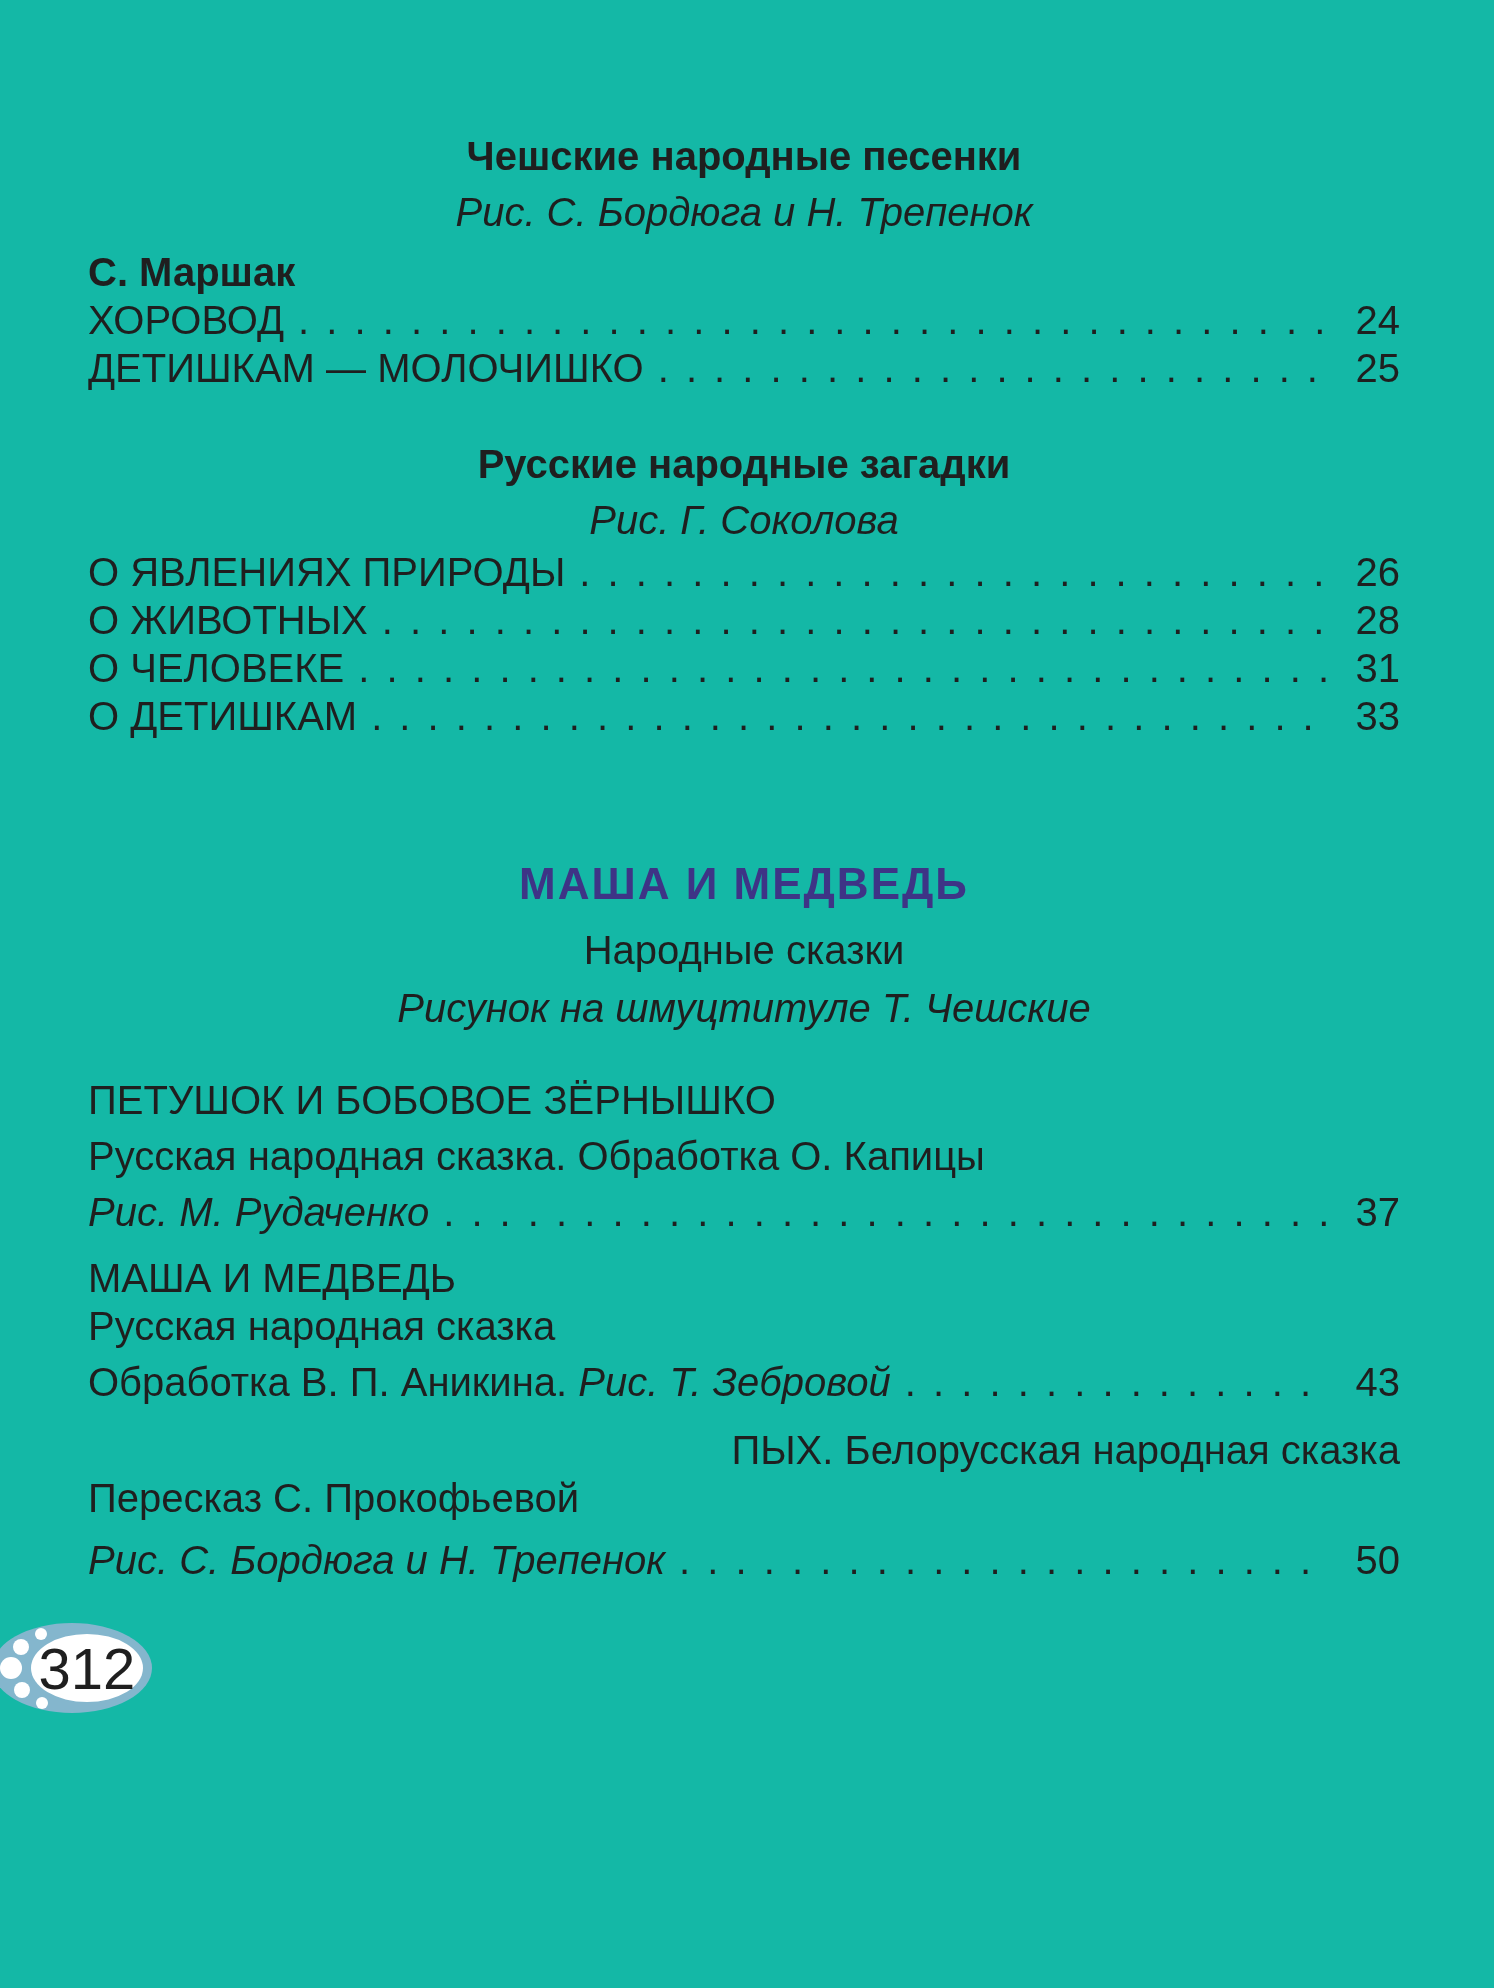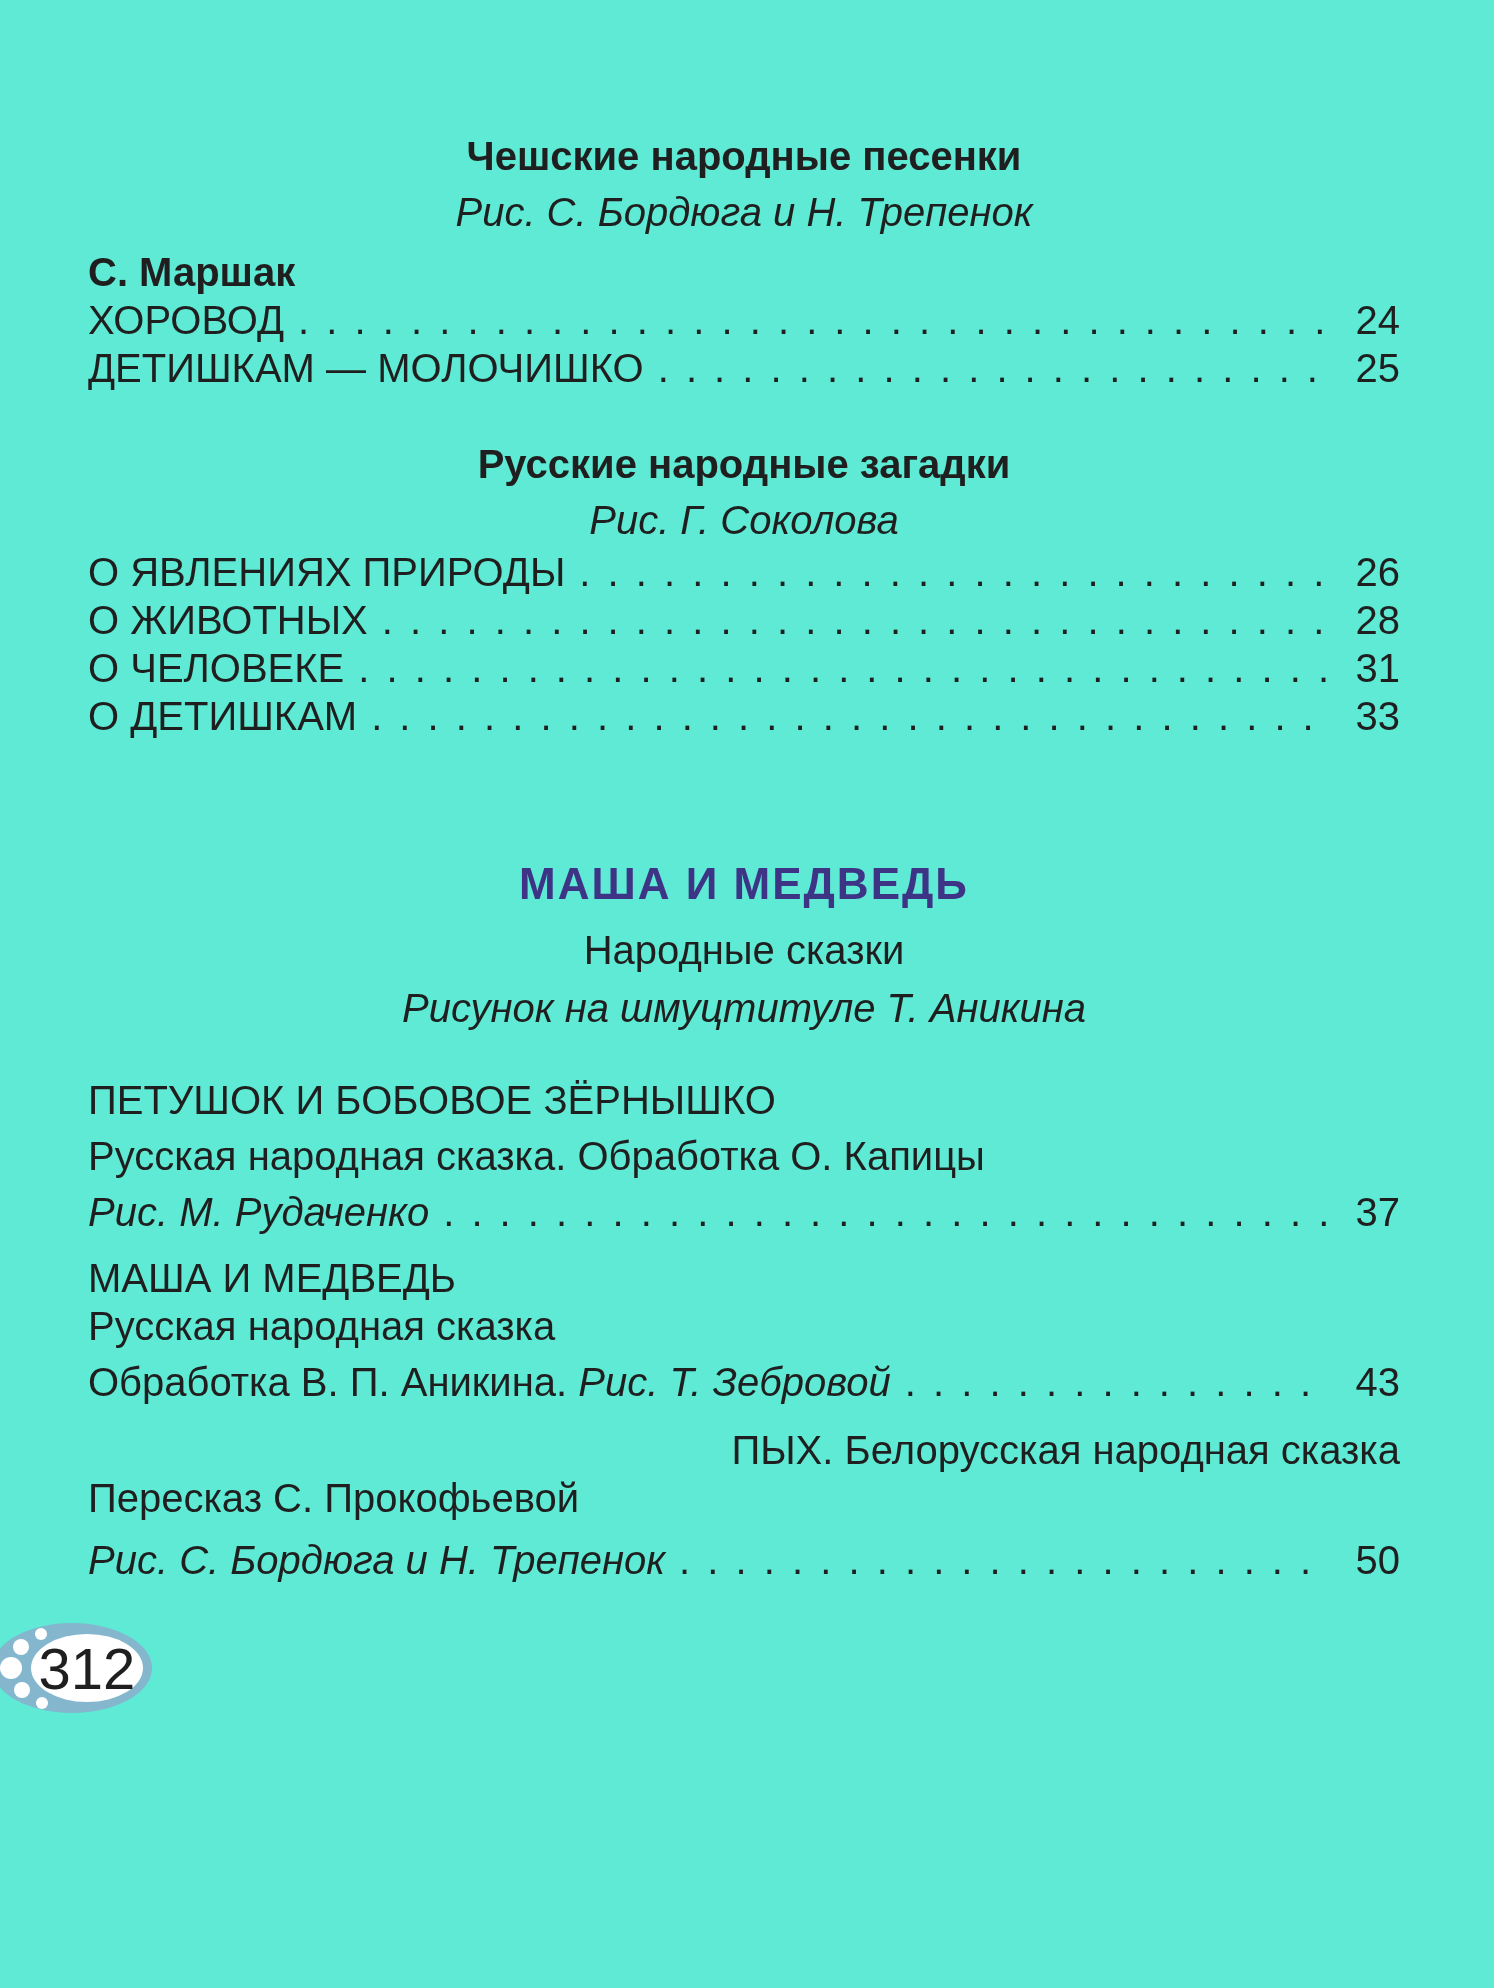--- a/index.html
+++ b/index.html
@@ -1,21 +1,21 @@
 <!DOCTYPE html>
 <html lang="ru"><head>
 <meta charset="utf-8">
 <style>
   * { margin: 0; padding: 0; box-sizing: border-box; }
   html, body { background: #ffffff; }
   .page {
     position: relative;
     width: 1494px;
     height: 1988px;
-    background: #5eead4;
+    background: #14b8a6;
     overflow: hidden;
     font-family: "Liberation Sans", "DejaVu Sans", sans-serif;
     color: #1f1f1f;
   }
   .content {
     padding-left: 88px;
     padding-right: 94px;
   }
   .row { line-height: 48px; font-size: 40px; }
   .center { text-align: center; }
@@ -127,21 +127,21 @@
       <span class="pg">31</span>
     </div>
     <div class="row entry mt2">
       <span class="t">О ДЕТИШКАМ</span>
       <span class="leader"></span>
       <span class="pg">33</span>
     </div>
 
     <div class="part-title mt118">МАША И МЕДВЕДЬ</div>
     <div class="row center mt16">Народные сказки</div>
-    <div class="row center italic mt10">Рисунок на шмуцтитуле Т. Аникина</div>
+    <div class="row center italic mt10">Рисунок на шмуцтитуле Т. Чешские</div>
 
     <div class="row mt44">ПЕТУШОК И БОБОВОЕ ЗЁРНЫШКО</div>
     <div class="row mt8">Русская народная сказка. Обработка О. Капицы</div>
     <div class="row entry mt8">
       <span class="t"><span></span><span class="italic">Рис. М. Рудаченко</span></span>
       <span class="leader"></span>
       <span class="pg">37</span>
     </div>
 
     <div class="row mt18">МАША И МЕДВЕДЬ</div>

